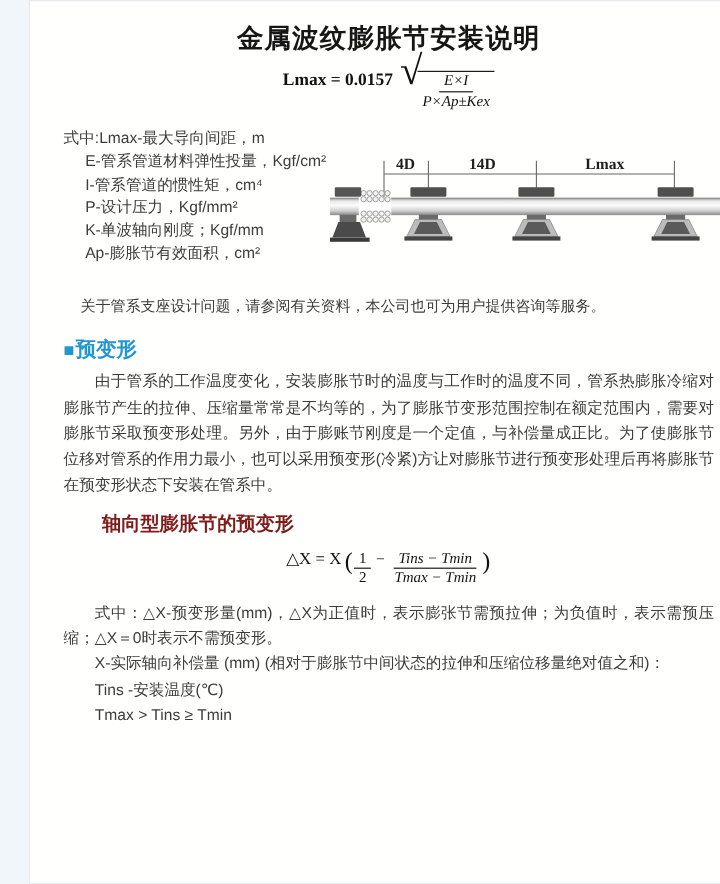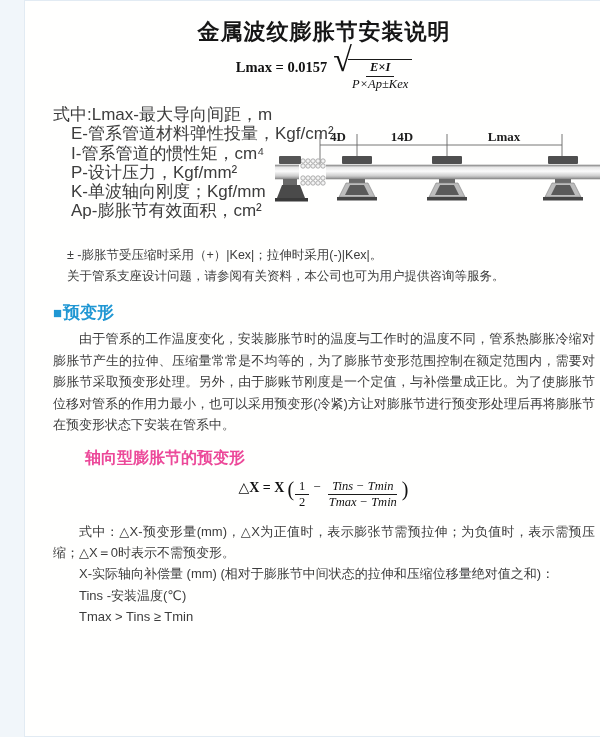--- a/index.html
+++ b/index.html
@@ -68,48 +68,48 @@
     display:inline-flex;
     flex-direction:column;
     align-items:center;
     font-size:12.5px;
     line-height:1.25;
     vertical-align:middle;
   }
   .frac .num{border-bottom:1px solid #1a1a1a;padding:0 4px;}
   .frac .den{padding:0 4px;}
   .radicand{border-top:1.5px solid #1a1a1a;}
-  .radicand .num{border-bottom:1px solid #1a1a1a;font-weight:bold;}
+  .radicand .num{border-bottom:1px solid #1a1a1a;}
   .it{font-style:italic;}
   
   .defs-row{position:relative;margin-top:2px;min-height:140px;}
   .defs p{
-    font-size:17px;
+    font-size:13px;
     line-height:19.3px;
     white-space:nowrap;
   }
   .defs p.dind{margin-left:18px;}
   .diagram{position:absolute;left:222px;top:22px;}
   .fw-note{font-size:12.5px;line-height:21px;margin-left:14px;white-space:nowrap;}
   
   .sec-head2{
     margin:14px 0 4px 0;
     color:#2097d3;
     font-size:17px;
     font-weight:bold;
   }
   .subtitle{
-    color:#ec4899;
+    color:#7f1d1d;
     font-size:16px;
     font-weight:bold;
     margin:12px 0 4px 0;
   }
   .subtitle.s1{margin-left:32px;}
   .f2{margin:10px 0 10px 0;font-size:13px;}
-  .f2-lhs{font-weight:bold;font-size:14px;margin-right:2px;}
+  .f2-lhs{font-weight:normal;font-size:14px;margin-right:2px;}
   .bigp{font-size:20px;font-weight:normal;margin:0 1px;transform:translateY(-1px);}
   .minus{margin:0 4px;}
   .tline{
     font-size:13px;
     line-height:21.3px;
     margin-left:26px;
   }
   .texplain{font-size:13px;line-height:21.3px;text-indent:2em;text-align:justify;}
   svg text{font-family:"Liberation Serif","DejaVu Serif",serif;}
 </style>
@@ -215,21 +215,20 @@
       <g>
         <rect x="273" y="29" width="30" height="8" rx="1" fill="#4f4f4f"></rect>
         <rect x="280" y="52" width="16" height="5" fill="#6a6a6a"></rect>
         <polygon points="270,70 306,70 299,56 277,56" fill="#bcbcbc" stroke="#7d7d7d" stroke-width="0.6"></polygon>
         <polygon points="276,68 300,68 295,58 281,58" fill="#5a5a5a"></polygon>
         <rect x="268" y="70" width="40" height="3.5" fill="#454545"></rect>
       </g>
     </svg>
   </div>
 
-  <p class="fw-note">± -膨胀节受压缩时采用（+）|Kex|；拉伸时采用(-)|Kex|。</p>
   <p class="fw-note">关于管系支座设计问题，请参阅有关资料，本公司也可为用户提供咨询等服务。</p>
 
   <h2 class="sec-head2"><span class="sq">■</span><span>预变形</span></h2>
 
   <p class="body-text indent">由于管系的工作温度变化，安装膨胀节时的温度与工作时的温度不同，管系热膨胀冷缩对膨胀节产生的拉伸、压缩量常常是不均等的，为了膨胀节变形范围控制在额定范围内，需要对膨胀节采取预变形处理。另外，由于膨账节刚度是一个定值，与补偿量成正比。为了使膨胀节位移对管系的作用力最小，也可以采用预变形(冷紧)方让对膨胀节进行预变形处理后再将膨胀节在预变形状态下安装在管系中。</p>
 
   <h3 class="subtitle s1">轴向型膨胀节的预变形</h3>
 
   <div class="formula f2">
     <span class="f2-lhs">△X = X</span>

